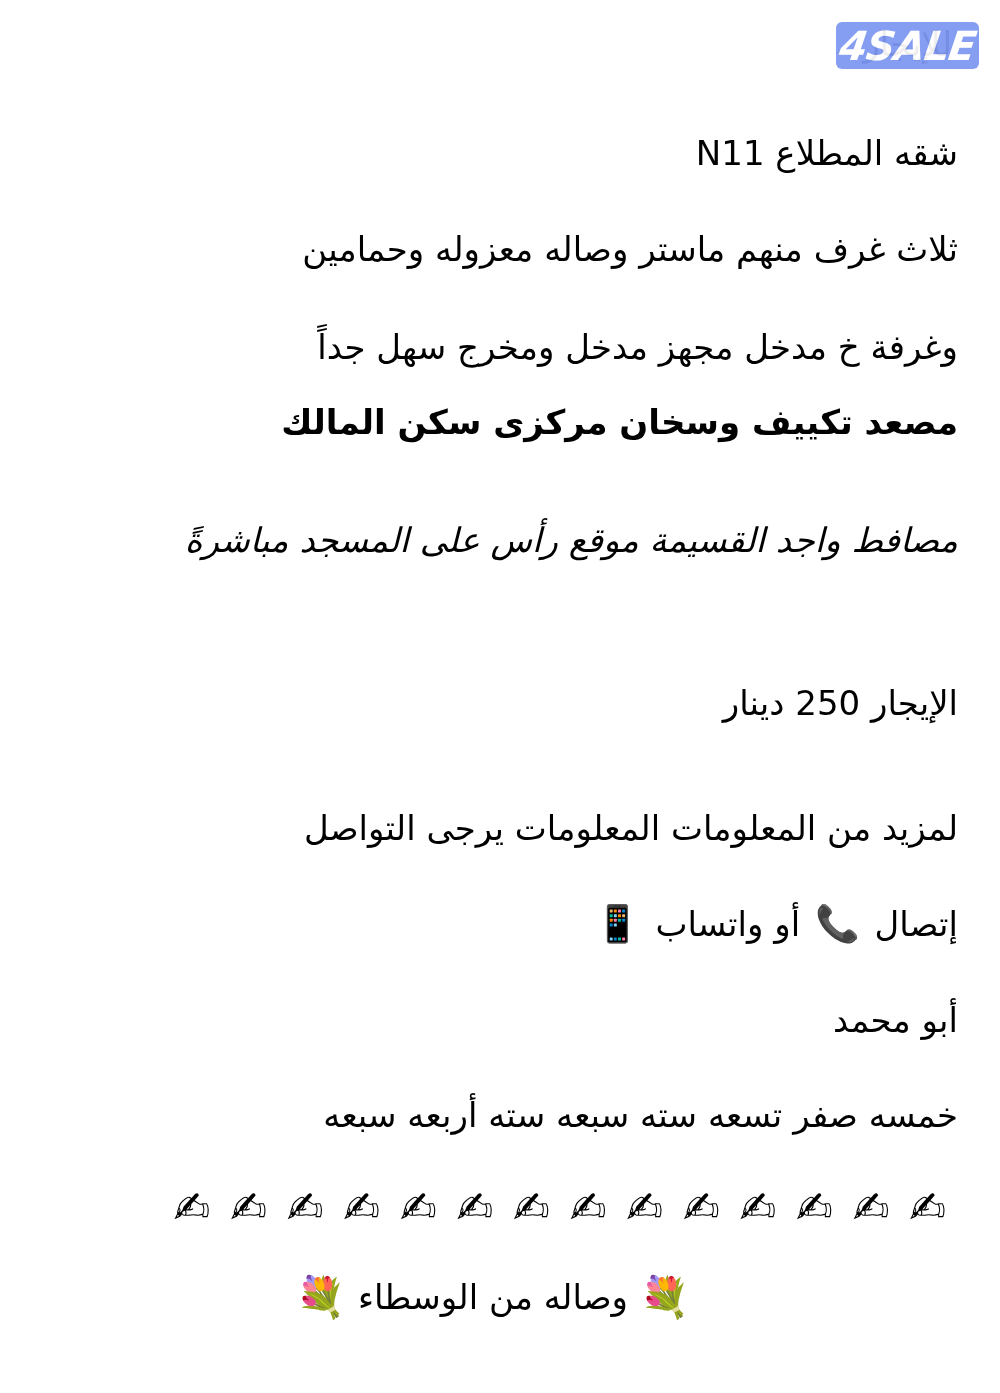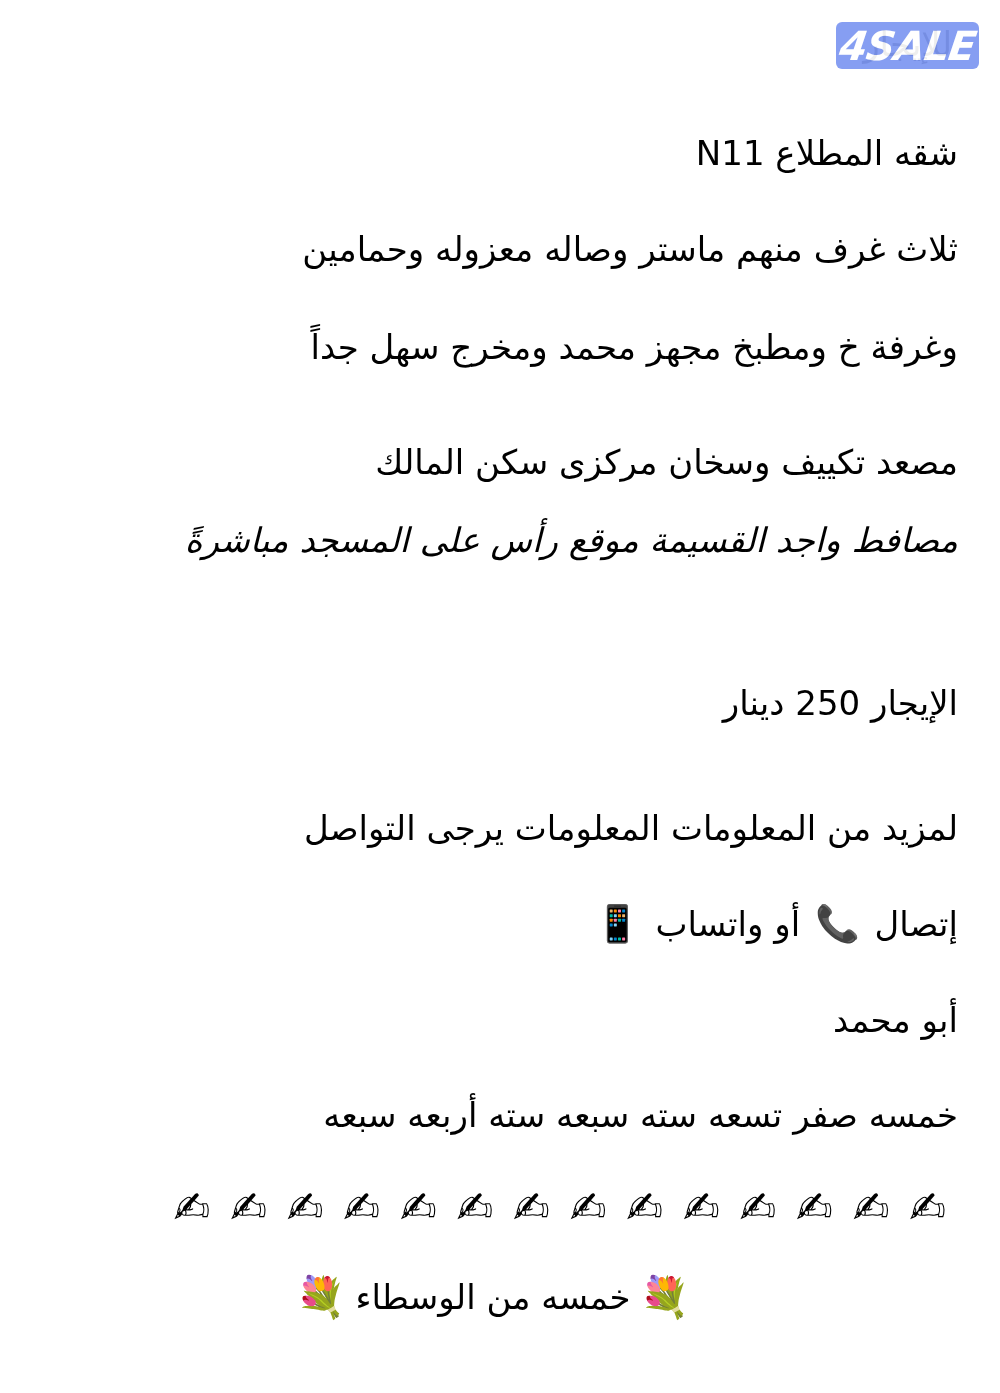--- a/index.html
+++ b/index.html
@@ -103,22 +103,22 @@
 <div class="doc">
 
   <div class="line heading-cut">للإيجار</div>
 
   <div class="watermark">
     <span>4SALE</span>
   </div>
 
   <div class="line" style="top:131px;">شقه المطلاع N11</div>
   <div class="line" style="top:227px;">ثلاث غرف منهم ماستر وصاله معزوله وحمامين</div>
-  <div class="line" style="top:325px;">وغرفة خ ومطبخ مجهز محمد ومخرج سهل جداً</div>
-  <div class="line" style="top:440px;">مصعد تكييف وسخان مركزى سكن المالك</div>
+  <div class="line" style="top:325px;">وغرفة خ مدخل مجهز مدخل ومخرج سهل جداً</div>
+  <div class="line" style="top:400px;font-weight:bold;">مصعد تكييف وسخان مركزى سكن المالك</div>
   <div class="line" style="top:518px;font-style:italic;">مصافط واجد القسيمة موقع رأس على المسجد مباشرةً</div>
   <div class="line" style="top:681px;">الإيجار 250 دينار</div>
   <div class="line" style="top:806px;">لمزيد من المعلومات المعلومات يرجى التواصل</div>
 
   <div class="line" style="top:902px;">
     <span>إتصال</span>
     <span class="inline-emoji">📞</span>
     <span>أو واتساب</span>
     <span class="inline-emoji">📱</span>
   </div>
@@ -138,17 +138,17 @@
     <span class="emoji">✍</span>
     <span class="emoji">✍</span>
     <span class="emoji">✍</span>
     <span class="emoji">✍</span>
     <span class="emoji">✍</span>
     <span class="emoji">✍</span>
   </div>
 
   <div class="closing">
     <span class="flower">💐</span>
-    <span>خمسه من الوسطاء</span>
+    <span>وصاله من الوسطاء</span>
     <span class="flower">💐</span>
   </div>
 
 </div>
 
 </body></html>

